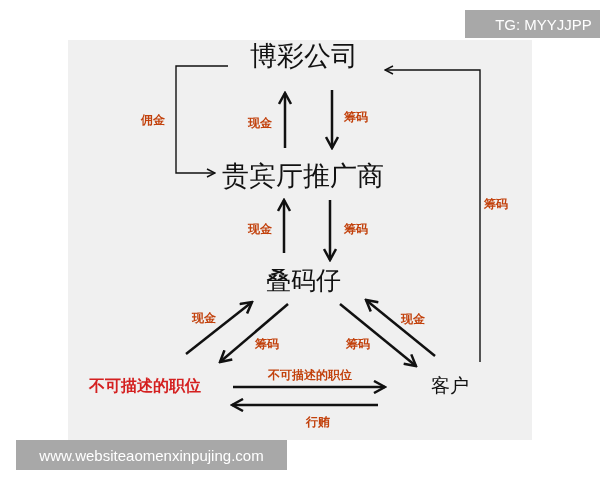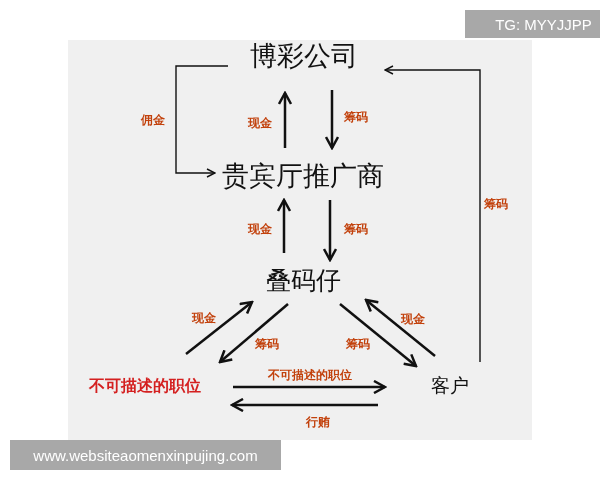--- a/index.html
+++ b/index.html
@@ -61,13 +61,13 @@
 <div class="lbl" style="left:344px; top:223px;">筹码</div>
 <div class="lbl" style="left:192px; top:312px;">现金</div>
 <div class="lbl" style="left:255px; top:338px;">筹码</div>
 <div class="lbl" style="left:346px; top:338px;">筹码</div>
 <div class="lbl" style="left:401px; top:313px;">现金</div>
 <div class="lbl" style="left:484px; top:198px;">筹码</div>
 <div class="lbl" style="left:268px; top:369px;">不可描述的职位</div>
 <div class="lbl" style="left:306px; top:416px;">行贿</div>
 
 <div class="wm" style="left:465px; top:10px; width:125px; height:28px; font-size:15px; display:flex; align-items:center; justify-content:center;padding-left:16px;">TG: MYYJJPP</div>
-<div class="wm" style="left:10px; top:440px; width:271px; height:30px; font-size:15px; display:flex; align-items:center; justify-content:center;">www.websiteaomenxinpujing.com</div>
+<div class="wm" style="left:16px; top:440px; width:271px; height:30px; font-size:15px; display:flex; align-items:center; justify-content:center;">www.websiteaomenxinpujing.com</div>
 
 </body></html>

